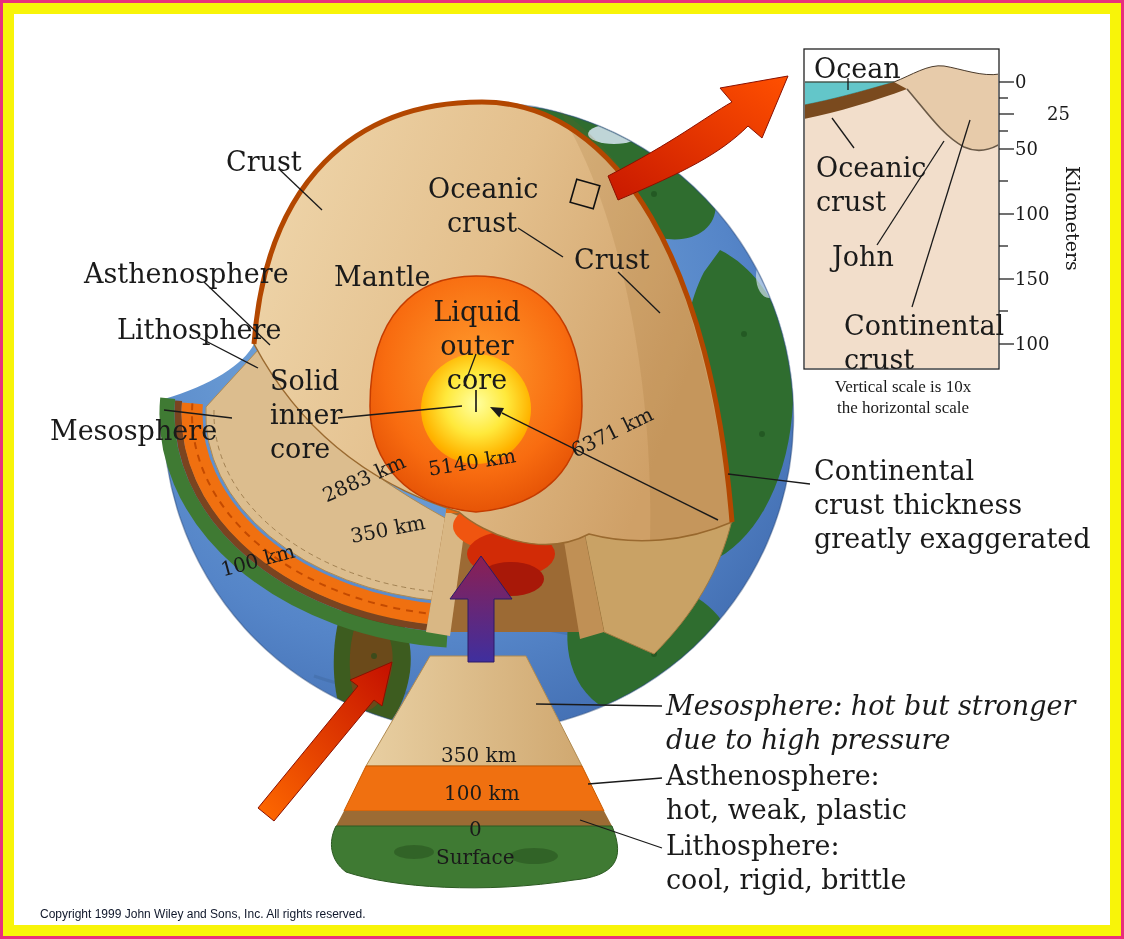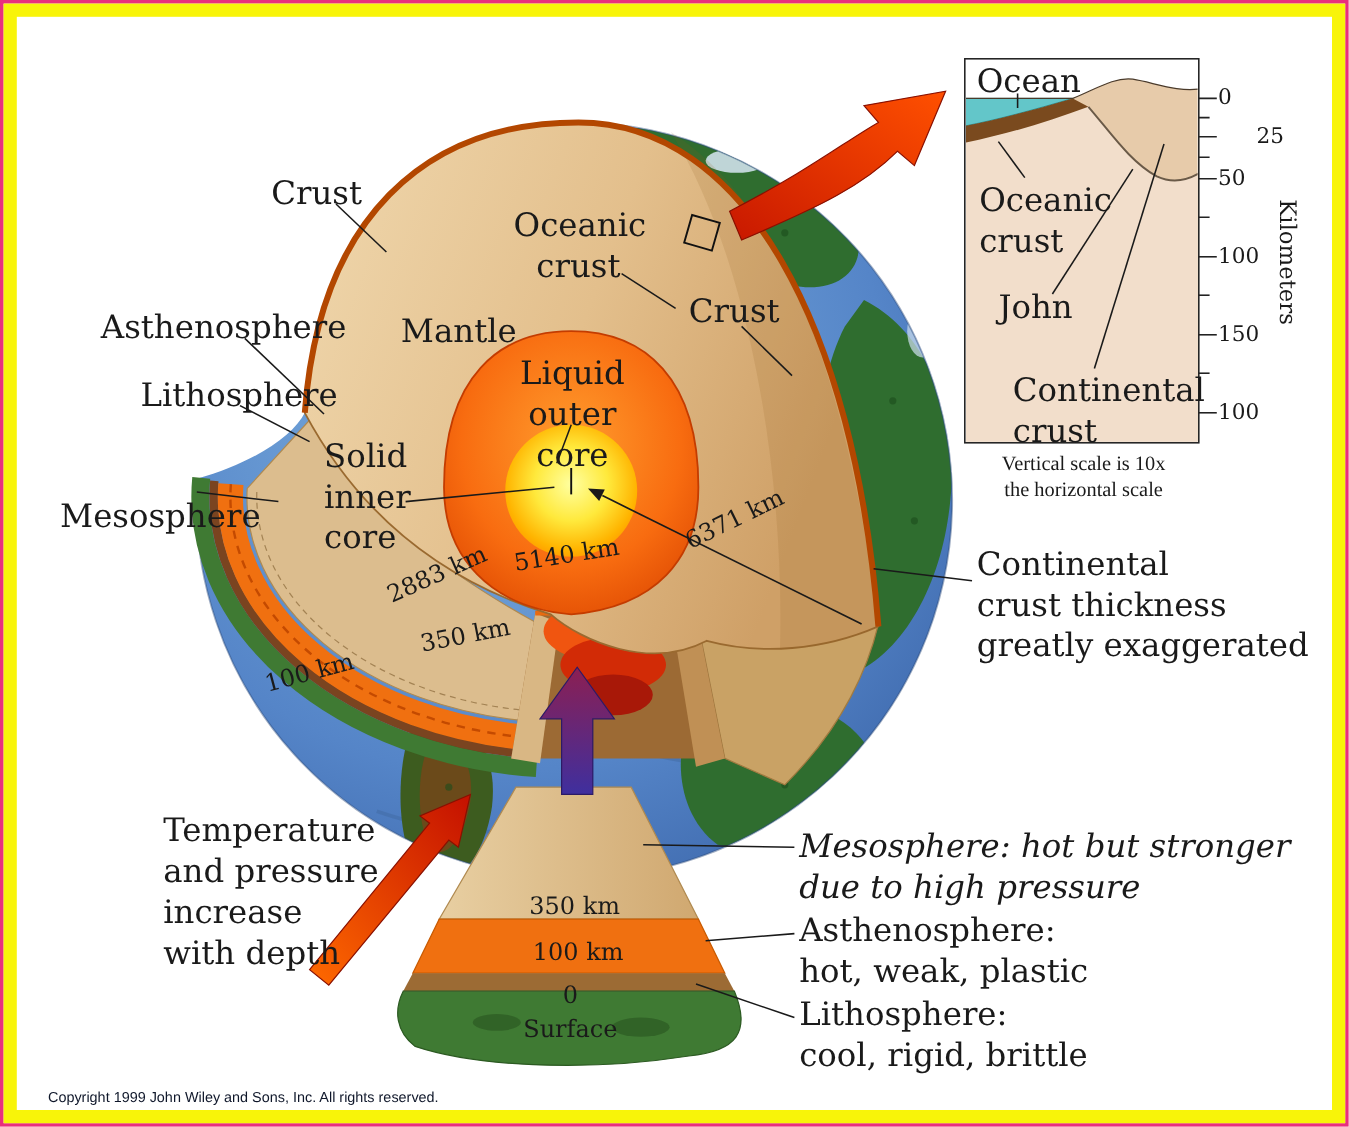--- a/index.html
+++ b/index.html
@@ -237,24 +237,20 @@
 <div class="lbl" id="liquid-outer-core">Liquid
 outer core</div>
 <div class="lbl sm" id="d5140">5140 km</div>
 <div class="lbl sm" id="d2883">2883 km</div>
 <div class="lbl sm" id="d350">350 km</div>
 <div class="lbl sm" id="d100">100 km</div>
 <div class="lbl sm" id="r6371">6371 km</div>
 <div class="lbl" id="continental-note">Continental
 crust thickness
 greatly exaggerated</div>
-<div class="lbl" id="temperature-note">Temperature
-and pressure
-increase
-with depth</div>
 <div class="lbl sm" id="w350">350 km</div>
 <div class="lbl sm" id="w100">100 km</div>
 <div class="lbl sm" id="w0">0</div>
 <div class="lbl sm" id="wsurface">Surface</div>
 <div class="lbl" id="mesosphere-note">Mesosphere: hot but stronger
 due to high pressure</div>
 <div class="lbl" id="lithosphere-note">Lithosphere:
 cool, rigid, brittle</div>
 <div class="lbl" id="asthenosphere-note">Asthenosphere:
 hot, weak, plastic</div>

